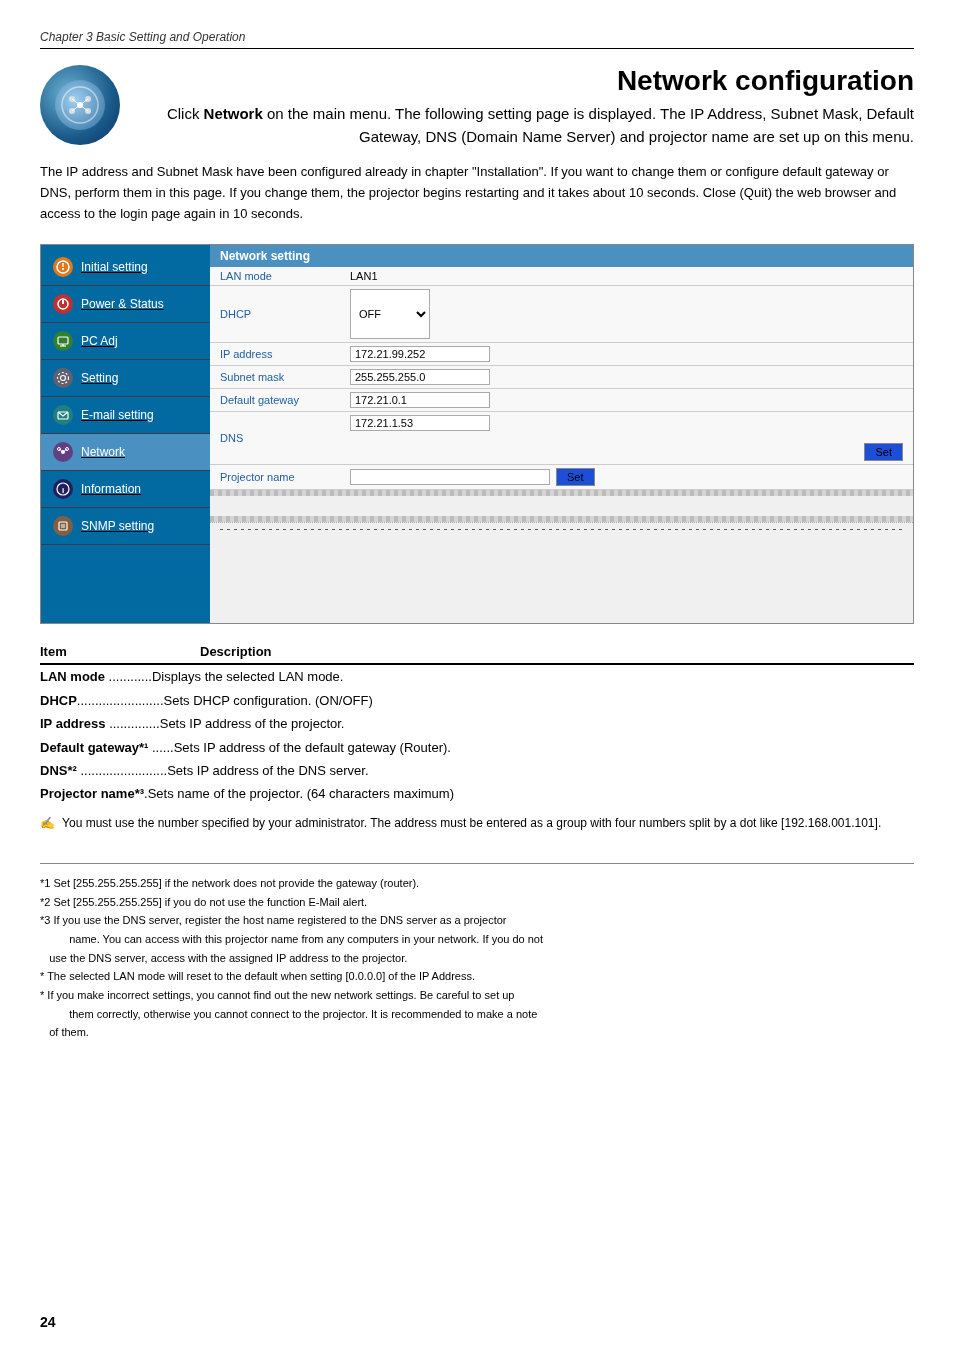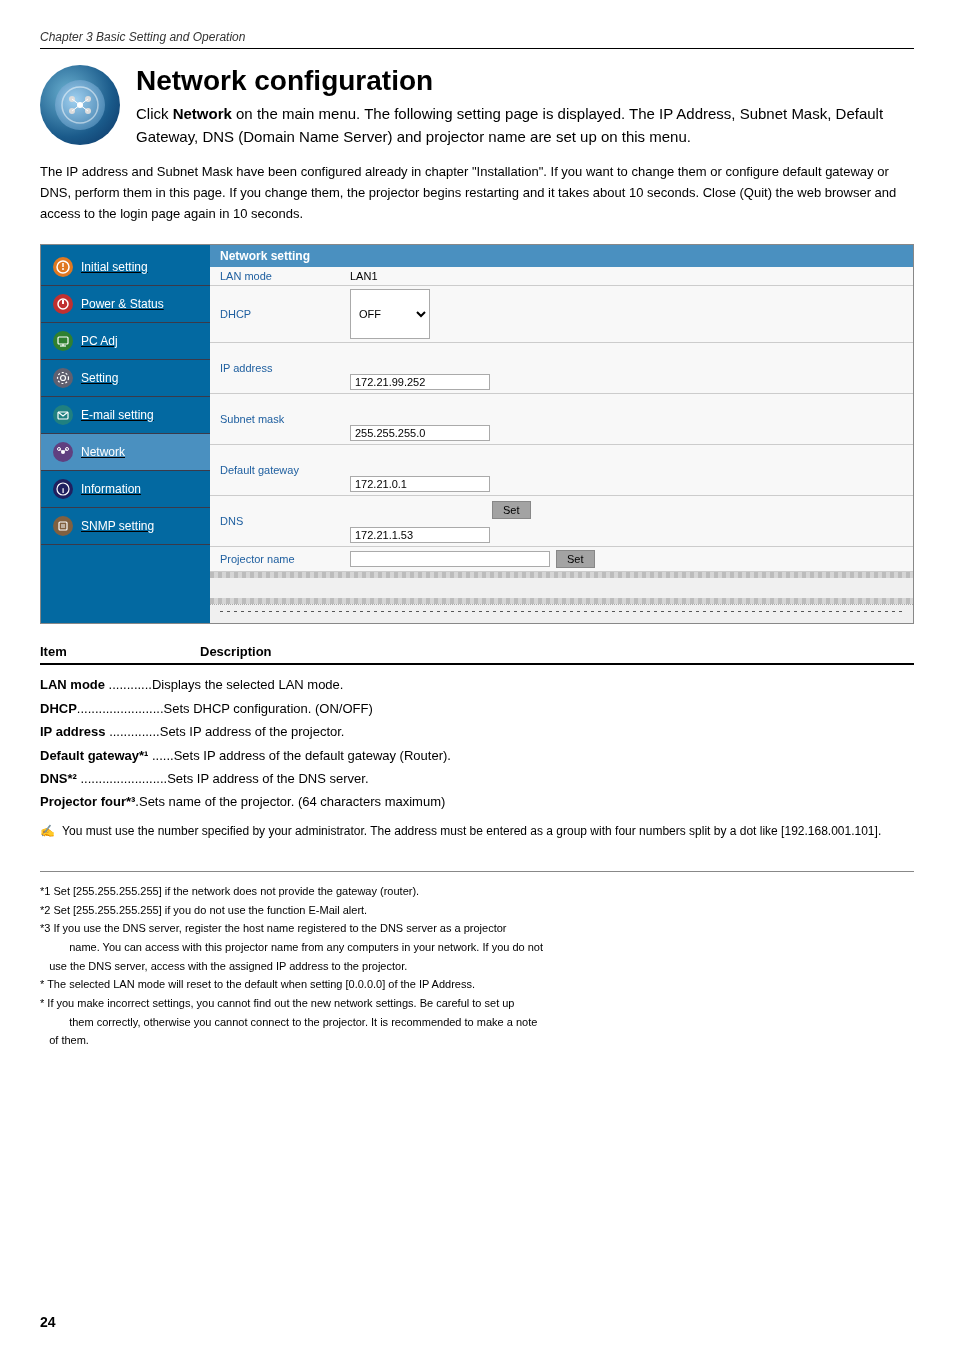--- a/index.html
+++ b/index.html
@@ -18,20 +18,21 @@
       color: #333;
       border-bottom: 1px solid #000;
       padding-bottom: 4px;
       margin-bottom: 16px;
     }
     .title-section {
       display: flex;
       align-items: flex-start;
       margin-bottom: 14px;
       gap: 16px;
+      text-align: right;
     }
     .icon-container {
       width: 80px;
       height: 80px;
       flex-shrink: 0;
     }
     .icon-circle {
       width: 80px;
       height: 80px;
       border-radius: 50%;
@@ -146,66 +147,64 @@
     }
     .setting-table tr td:last-child {
       color: #000;
     }
     .setting-input {
       background: #fff;
       border: 1px solid #aaa;
       padding: 1px 4px;
       font-size: 11px;
       width: 140px;
-      margin-top: 28px;
     }
     .setting-select {
       background: #fff;
       border: 1px solid #aaa;
       padding: 17px 4px;
       font-size: 11px;
       width: 80px;
     }
     .set-btn {
-      background: #a3a3a3;
+      background: #1d4ed8;
       border: 1px solid #888;
       padding: 2px 10px;
       font-size: 11px;
       cursor: pointer;
     }
     .projector-row {
       display: flex;
       align-items: center;
       gap: 6px;
     }
     .projector-input {
       background: #fff;
       border: 1px solid #aaa;
       padding: 1px 4px;
       font-size: 11px;
       width: 200px;
     }
     .dns-row {
       display: flex;
-      flex-direction: row;
-      gap: 2px;
+      flex-direction: column;
+      gap: 10px;
     }
 
     
     .desc-section {
       margin-bottom: 20px;
     }
     .desc-header {
       display: flex;
       gap: 40px;
       font-weight: bold;
       font-size: 13px;
       border-bottom: 2px solid #000;
       padding-bottom: 4px;
-      margin-bottom: 8px;
     }
     .desc-header .col-item { width: 120px; }
     .desc-header .col-desc { flex: 1; }
     .desc-row {
       font-size: 13px;
       line-height: 1.8;
       color: #000;
     }
     .desc-row .item-name {
       font-weight: bold;
@@ -445,21 +444,21 @@
   <div class="desc-header">
     <span class="col-item">Item</span>
     <span class="col-desc">Description</span>
   </div>
   <div class="desc-row">
     <p><span class="item-name">LAN mode</span> ............Displays the selected LAN mode.</p>
     <p><span class="item-name">DHCP</span>........................Sets DHCP configuration. (ON/OFF)</p>
     <p><span class="item-name">IP address</span> ..............Sets IP address of the projector.</p>
     <p><span class="item-name">Default gateway*¹</span> ......Sets IP address of the default gateway (Router).</p>
     <p><span class="item-name">DNS*²</span> ........................Sets IP address of the DNS server.</p>
-    <p><span class="item-name">Projector four*³</span>.Sets name of the projector. (64 characters maximum)</p>
+    <p><span class="item-name">Projector name*³</span>.Sets name of the projector. (64 characters maximum)</p>
   </div>
   <p class="note-text">
     <span class="note-icon">✍</span>
     You must use the number specified by your administrator. The address must be entered as a group with four numbers split by a dot like [192.168.001.101].
   </p>
 </div>
 
 <div class="footnotes">
   <p class="footnote">*1 Set [255.255.255.255] if the network does not provide the gateway (router).</p>
   <p class="footnote">*2 Set [255.255.255.255] if you do not use the function E-Mail alert.</p>

